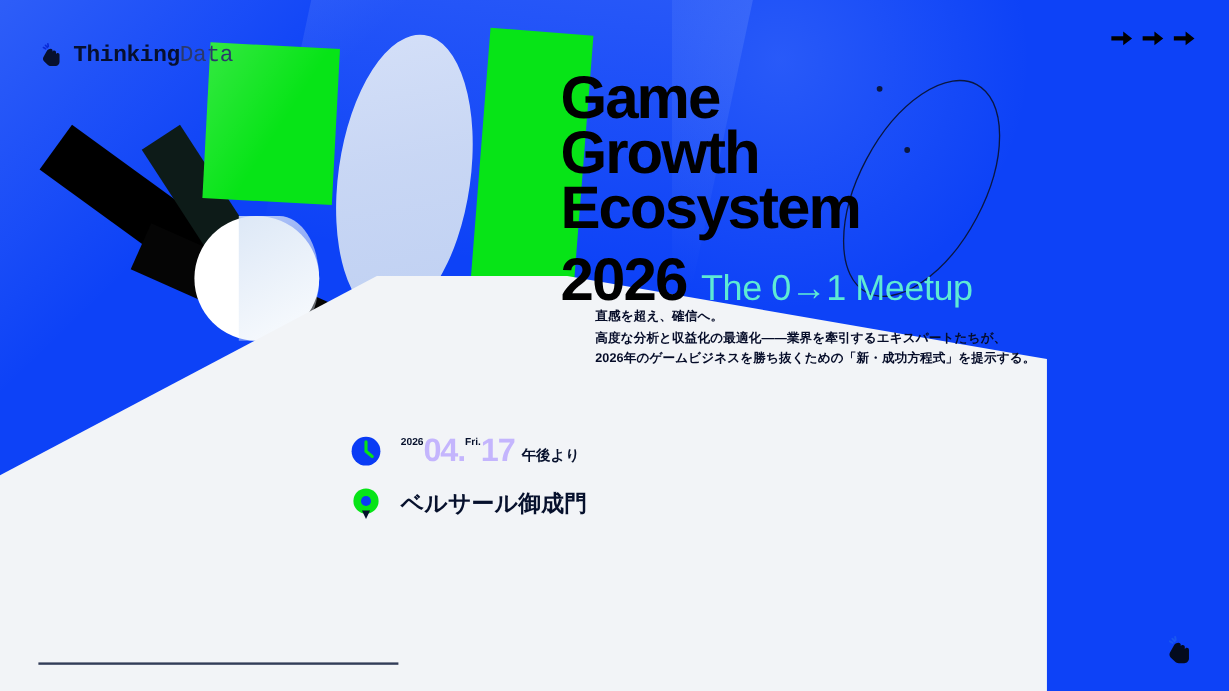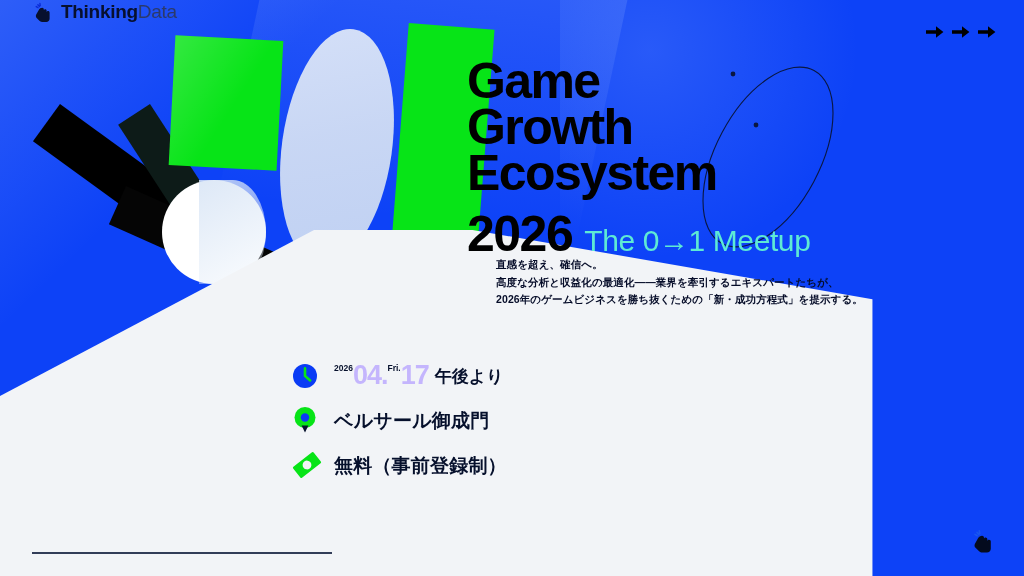--- a/index.html
+++ b/index.html
@@ -78,22 +78,22 @@
 
   
   .panel {
     position:absolute; left:0; top:230px; width:1024px; height:346px;
     background:#F2F4F7;
     clip-path:polygon(0% 100%, 0% 48%, 34.5% -6%, 85.2% 20%, 85.2% 100%);
   }
 
   
   .logo {
-    position:absolute; left:32px; top:2px;
-    display:flex; gap:7px;
+    position:absolute; left:32px; top:35px;
+    display:flex; align-items:center; gap:7px;font-family:Liberation Mono, monospace;
   }
   .logo-text { font-size:19px; letter-spacing:-0.3px; line-height:1; }
   .logo-text .b { color:#07102E; font-weight:700; }
   .logo-text .l { color:#2B3A6B; font-weight:400; }
 
   
   .arrows { position:absolute; right:28px; top:24px; display:flex; gap:8px; }
 
   
   .title-block { position:absolute; left:467px; top:58px; width:560px; }
@@ -113,21 +113,21 @@
 
   
   .info { position:absolute; left:292px; top:362px; }
   .info-row { display:flex; align-items:center; margin-bottom:16px; }
   .info-ico { width:42px; flex:0 0 42px; display:flex; align-items:center; }
 
   .date-text { display:flex; align-items:flex-end; }
   .d-sup { font-size:8.5px; font-weight:700; color:#06102C; line-height:1;
            position:relative; top:-17px; letter-spacing:0px; }
   .d-big { font-size:27px; font-weight:800; color:#c4b5fd; line-height:1; letter-spacing:-1px; }
-  .d-tail { font-size:17px; font-weight:700; color:#06102C; margin-left:6px; position:relative; top:-1px; }
+  .d-tail { font-size:12px; font-weight:700; color:#06102C; margin-left:6px; position:relative; top:-1px; }
 
   .info-label {
     font-size:19px; font-weight:800; color:#06102C; letter-spacing:0.2px; line-height:1;
   }
 
   
   .foot-line {
     position:absolute; left:32px; top:552px; width:300px; height:1.5px;
     background:#111C3C; opacity:0.85;
   }
@@ -222,31 +222,20 @@
       <span class="info-ico">
         <svg width="26" height="30" viewBox="0 0 26 30">
           <circle cx="13" cy="12.5" r="10.5" fill="#07E417"></circle>
           <circle cx="13" cy="12.5" r="4.2" fill="#0A3BF5"></circle>
           <path d="M9.6 20.4 L16.4 20.4 L13 27.6 Z" fill="#06102C"></path>
         </svg>
       </span>
       <span class="info-label">ベルサール御成門</span>
     </div>
 
-    <div class="info-row">
-      <span class="info-ico">
-        <svg width="30" height="28" viewBox="0 0 30 28">
-          <g transform="rotate(-38 15 14)">
-            <rect x="2" y="7" width="26" height="14" rx="1.2" fill="#07E417"></rect>
-            <circle cx="15" cy="14" r="4.4" fill="#F2F4F7"></circle>
-          </g>
-        </svg>
-      </span>
-      <span class="info-label">無料（事前登録制）</span>
-    </div>
 
 
   </div>
 
   <div class="foot-line"></div>
   <div class="foot-mark">
     <svg width="26" height="28" viewBox="0 0 24 24">
       <path d="M6.4 3.0 L8.2 5.0 M4.6 5.0 L6.6 6.2 M8.6 1.6 L9.0 4.0" stroke="#1A57F0" stroke-width="1.5" stroke-linecap="round"></path>
       <path d="M11.2 6.2 C9.6 6.2 8.2 7.1 7.4 8.6 L4.6 13.6 C3.9 14.9 4.1 16.4 5.1 17.4
                L8.4 20.6 C9.2 21.4 10.3 21.8 11.4 21.8 L15.6 21.8 C17.6 21.8 19.2 20.2 19.2 18.2

